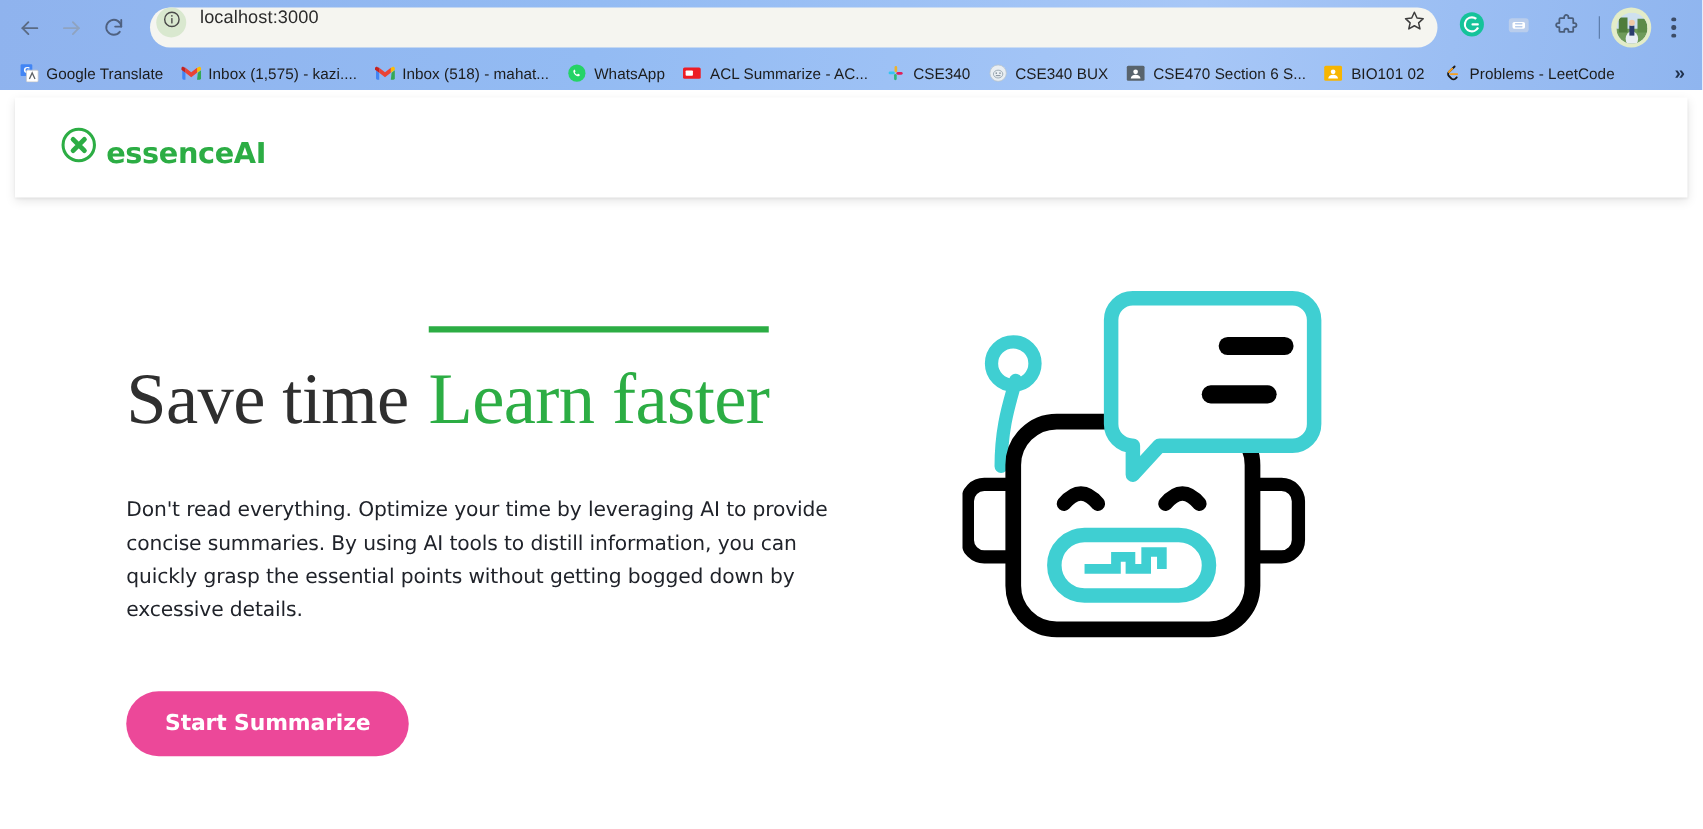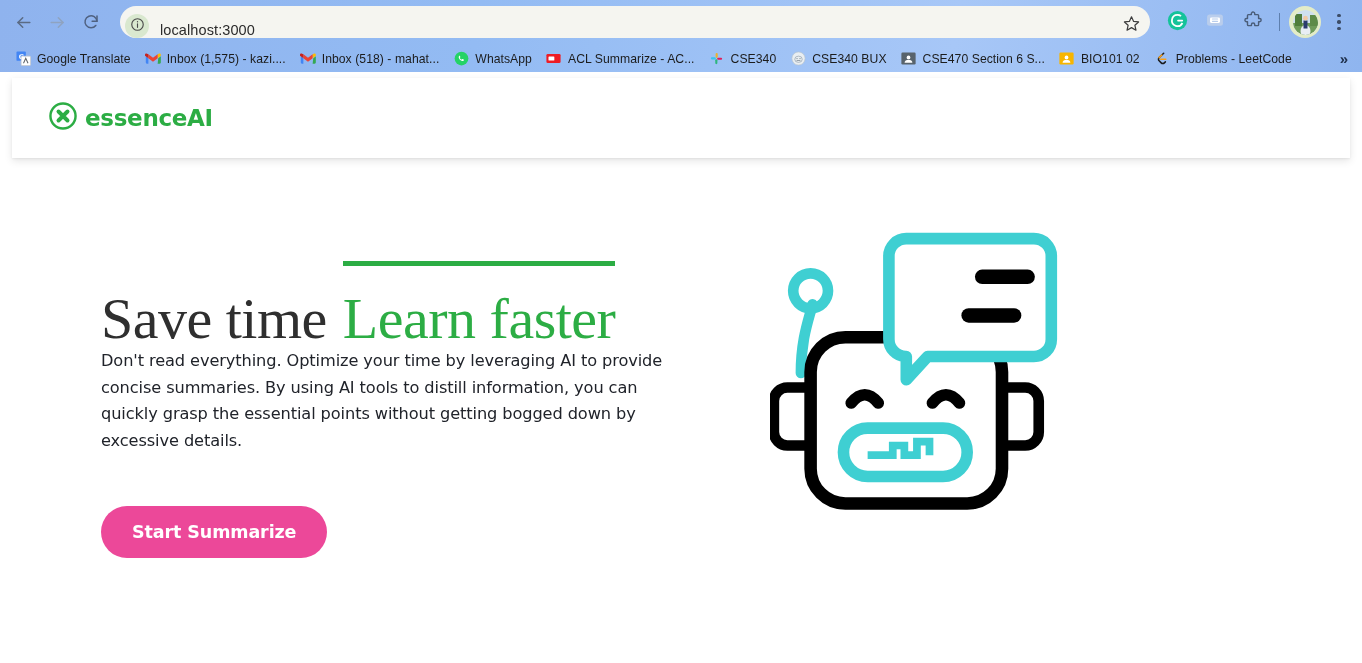--- a/index.html
+++ b/index.html
@@ -39,21 +39,21 @@
     flex: 0 0 auto;
   }
   .nav-btn svg { display: block; }
 
   .omnibox {
     flex: 1 1 auto;
     height: 32px;
     background: #f5f5f0;
     border-radius: 16px;
     display: flex;
-    align-items: flex-end;
+    align-items: flex-start;
     margin-left: 12px;
     margin-right: 8px;
     padding-left: 5px;
     padding-right: 6px;
     min-width: 0;
   }
 
   .site-info {
     width: 24px;
     height: 24px;
@@ -199,21 +199,21 @@
     height: 80px;
     background: #ffffff;
     box-shadow: 0 3px 8px rgba(0,0,0,0.10), 0 1px 2px rgba(0,0,0,0.06);
     display: flex;
     align-items: center;
     padding-left: 36px;
   }
 
   .brand {
     display: flex;
-    align-items: center;
+    align-items: flex-end;
     gap: 7px;
   }
   .brand-name {
     font-family: "DejaVu Sans", sans-serif;
     font-size: 23px;
     font-weight: bold;
     color: #2cad44;
     letter-spacing: -0.3px;
   }
 
@@ -249,20 +249,21 @@
     display: inline-block;
     line-height: 1.0;
   }
 
   .hero-para {
     font-family: "DejaVu Sans", sans-serif;
     font-size: 16.2px;
     line-height: 26.5px;
     color: #20232a;
     width: 585px;
+    margin-top: 47px;
     letter-spacing: -0.1px;
   }
 
   .cta {
     margin-top: 52px;
     display: inline-block;
     background: #ec4899;
     color: #ffffff;
     border: none;
     border-radius: 27px;

